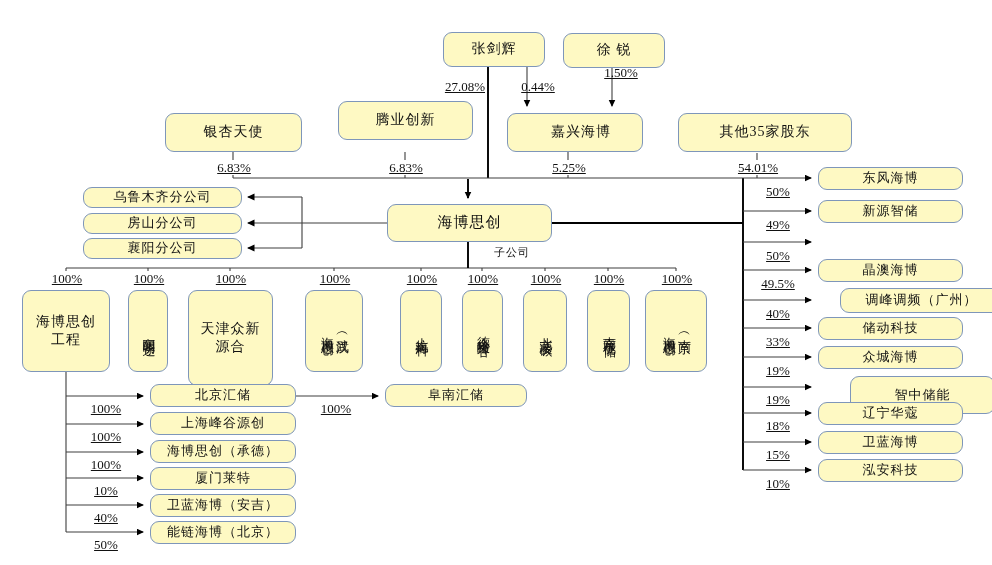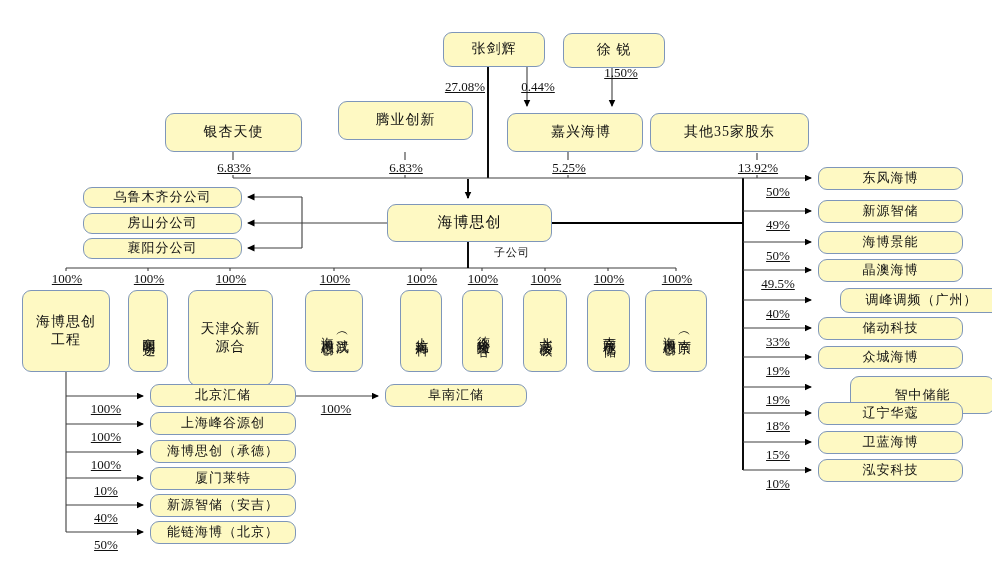--- a/index.html
+++ b/index.html
@@ -76,25 +76,25 @@
 
   <div class="box" style="left:443px;top:32px;width:102px;height:35px;">张剑辉</div>
   <div class="box" style="left:563px;top:33px;width:102px;height:35px;">徐 锐</div>
   <div class="pct clear right" style="left:426px;top:79px;width:58px;">27.08%</div>
   <div class="pct clear" style="left:515px;top:79px;width:44px;">0.44%</div>
   <div class="pct clear" style="left:598px;top:65px;width:44px;">1.50%</div>
 
   <div class="box" style="left:165px;top:113px;width:137px;height:39px;">银杏天使</div>
   <div class="box" style="left:338px;top:101px;width:135px;height:39px;">腾业创新</div>
   <div class="box" style="left:507px;top:113px;width:136px;height:39px;padding-left:12px;">嘉兴海博</div>
-  <div class="box" style="left:650px;top:113px;width:159px;height:39px;">其他35家股东</div>
+  <div class="box" style="left:678px;top:113px;width:174px;height:39px;">其他35家股东</div>
   <div class="pct" style="left:203px;top:160px;width:60px;">6.83%</div>
   <div class="pct" style="left:375px;top:160px;width:60px;">6.83%</div>
   <div class="pct" style="left:538px;top:160px;width:60px;">5.25%</div>
-  <div class="pct" style="left:727px;top:160px;width:60px;">13.92%</div>
+  <div class="pct" style="left:727px;top:160px;width:60px;">54.01%</div>
 
   <div class="box" style="left:387px;top:204px;width:165px;height:38px;font-size:15px;">海博思创</div>
   <div class="note" style="left:494px;top:247px;">子公司</div>
 
   <div class="box sm" style="left:83px;top:187px;width:159px;height:21px;">乌鲁木齐分公司</div>
   <div class="box sm" style="left:83px;top:213px;width:159px;height:21px;">房山分公司</div>
   <div class="box sm" style="left:83px;top:238px;width:159px;height:21px;">襄阳分公司</div>
 
   <div class="pct" style="left:44px;top:271px;width:44px;">100%</div>
   <div class="pct" style="left:126px;top:271px;width:44px;">100%</div>
@@ -115,21 +115,20 @@
 （武汉）</div>
   <div class="box sm vert" style="left:400px;top:290px;width:42px;height:82px;">上杭海科</div>
   <div class="box sm vert" style="left:462px;top:290px;width:41px;height:82px;">德令哈峰谷</div>
   <div class="box sm vert" style="left:523px;top:290px;width:44px;height:82px;">北京凌碳</div>
   <div class="box sm vert" style="left:587px;top:290px;width:43px;height:82px;">南京云优储</div>
   <div class="box sm vert" style="left:645px;top:290px;width:62px;height:82px;">海博思创
 （南京）</div>
 
   <div class="box sm" style="left:818px;top:167px;width:145px;height:23px;">东风海博</div>
   <div class="box sm" style="left:818px;top:200px;width:145px;height:23px;">新源智储</div>
-  <div class="box sm" style="left:818px;top:231px;width:145px;height:23px;">海博景能</div>
   <div class="box sm" style="left:818px;top:259px;width:145px;height:23px;">晶澳海博</div>
   <div class="box sm" style="left:840px;top:288px;width:163px;height:25px;">调峰调频（广州）</div>
   <div class="box sm" style="left:818px;top:346px;width:145px;height:23px;">众城海博</div>
   <div class="box sm" style="left:818px;top:317px;width:145px;height:23px;">储动科技</div>
   <div class="box sm" style="left:850px;top:376px;width:145px;height:38px;">智中储能</div>
   <div class="box sm" style="left:818px;top:402px;width:145px;height:23px;">辽宁华蔻</div>
   <div class="box sm" style="left:818px;top:431px;width:145px;height:23px;">卫蓝海博</div>
   <div class="box sm" style="left:818px;top:459px;width:145px;height:23px;">泓安科技</div>
 
   <div class="pct" style="left:752px;top:184px;width:50px;">50%</div>
@@ -141,21 +140,21 @@
   <div class="pct" style="left:752px;top:363px;width:50px;">19%</div>
   <div class="pct" style="left:752px;top:392px;width:50px;">19%</div>
   <div class="pct" style="left:752px;top:418px;width:50px;">18%</div>
   <div class="pct" style="left:752px;top:447px;width:50px;">15%</div>
   <div class="pct" style="left:752px;top:476px;width:50px;">10%</div>
 
   <div class="box sm" style="left:150px;top:384px;width:146px;height:23px;">北京汇储</div>
   <div class="box sm" style="left:150px;top:412px;width:146px;height:23px;">上海峰谷源创</div>
   <div class="box sm" style="left:150px;top:440px;width:146px;height:23px;">海博思创（承德）</div>
   <div class="box sm" style="left:150px;top:467px;width:146px;height:23px;">厦门莱特</div>
-  <div class="box sm" style="left:150px;top:494px;width:146px;height:23px;">新源智储（安吉）</div>
+  <div class="box sm" style="left:150px;top:494px;width:146px;height:23px;">卫蓝海博（安吉）</div>
   <div class="box sm" style="left:150px;top:521px;width:146px;height:23px;">能链海博（北京）</div>
 
   <div class="pct" style="left:83px;top:401px;width:44px;">100%</div>
   <div class="pct" style="left:83px;top:429px;width:44px;">100%</div>
   <div class="pct" style="left:83px;top:457px;width:44px;">100%</div>
   <div class="pct" style="left:83px;top:483px;width:44px;">10%</div>
   <div class="pct" style="left:83px;top:510px;width:44px;">40%</div>
   <div class="pct" style="left:83px;top:537px;width:44px;">50%</div>
 
   <div class="box sm" style="left:385px;top:384px;width:142px;height:23px;">阜南汇储</div>

